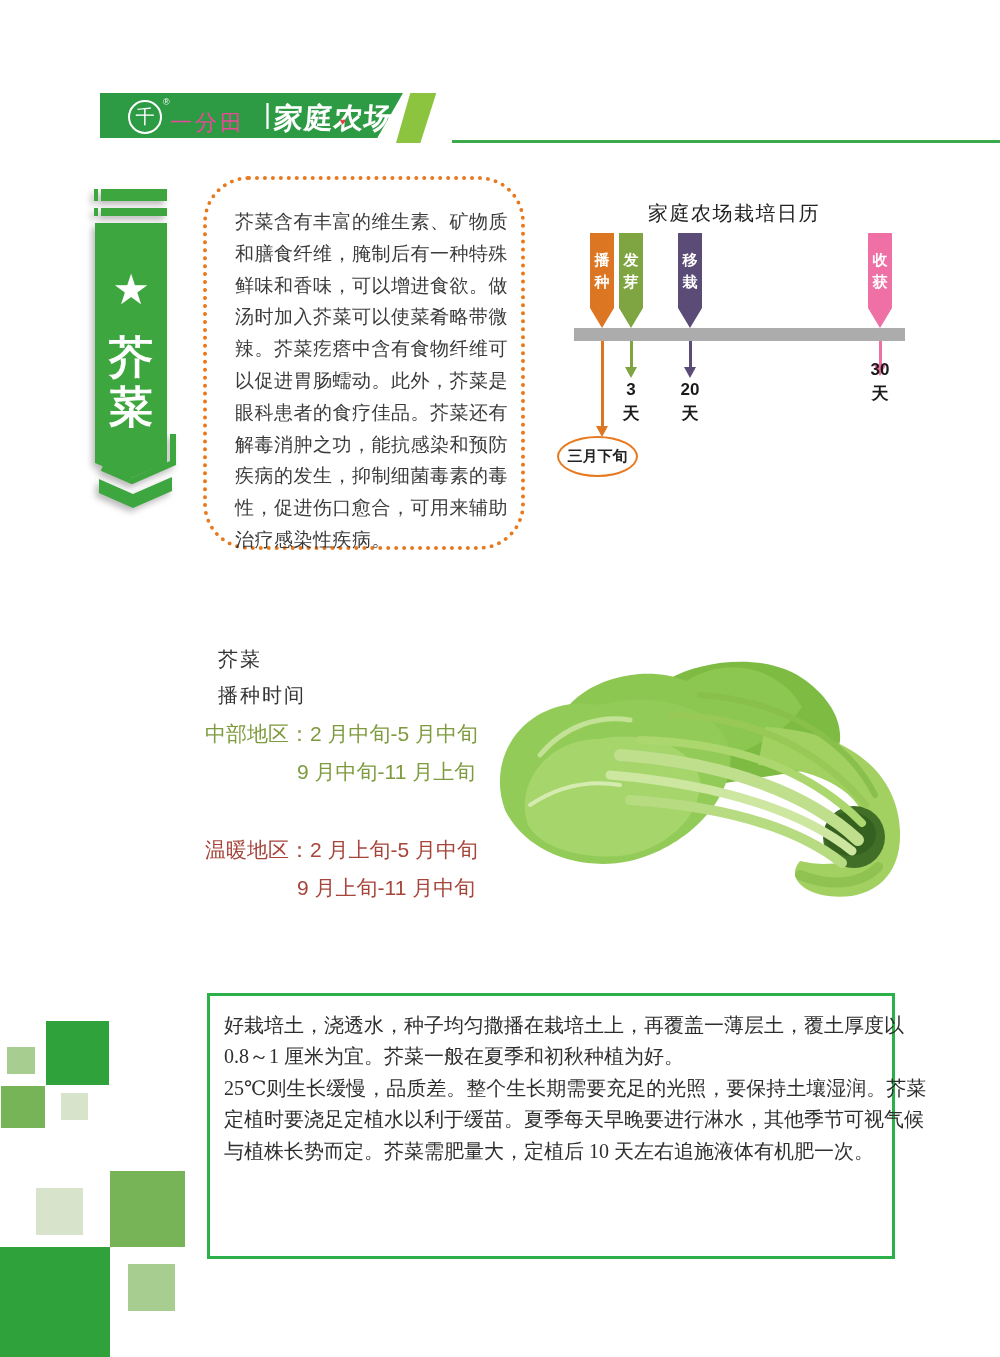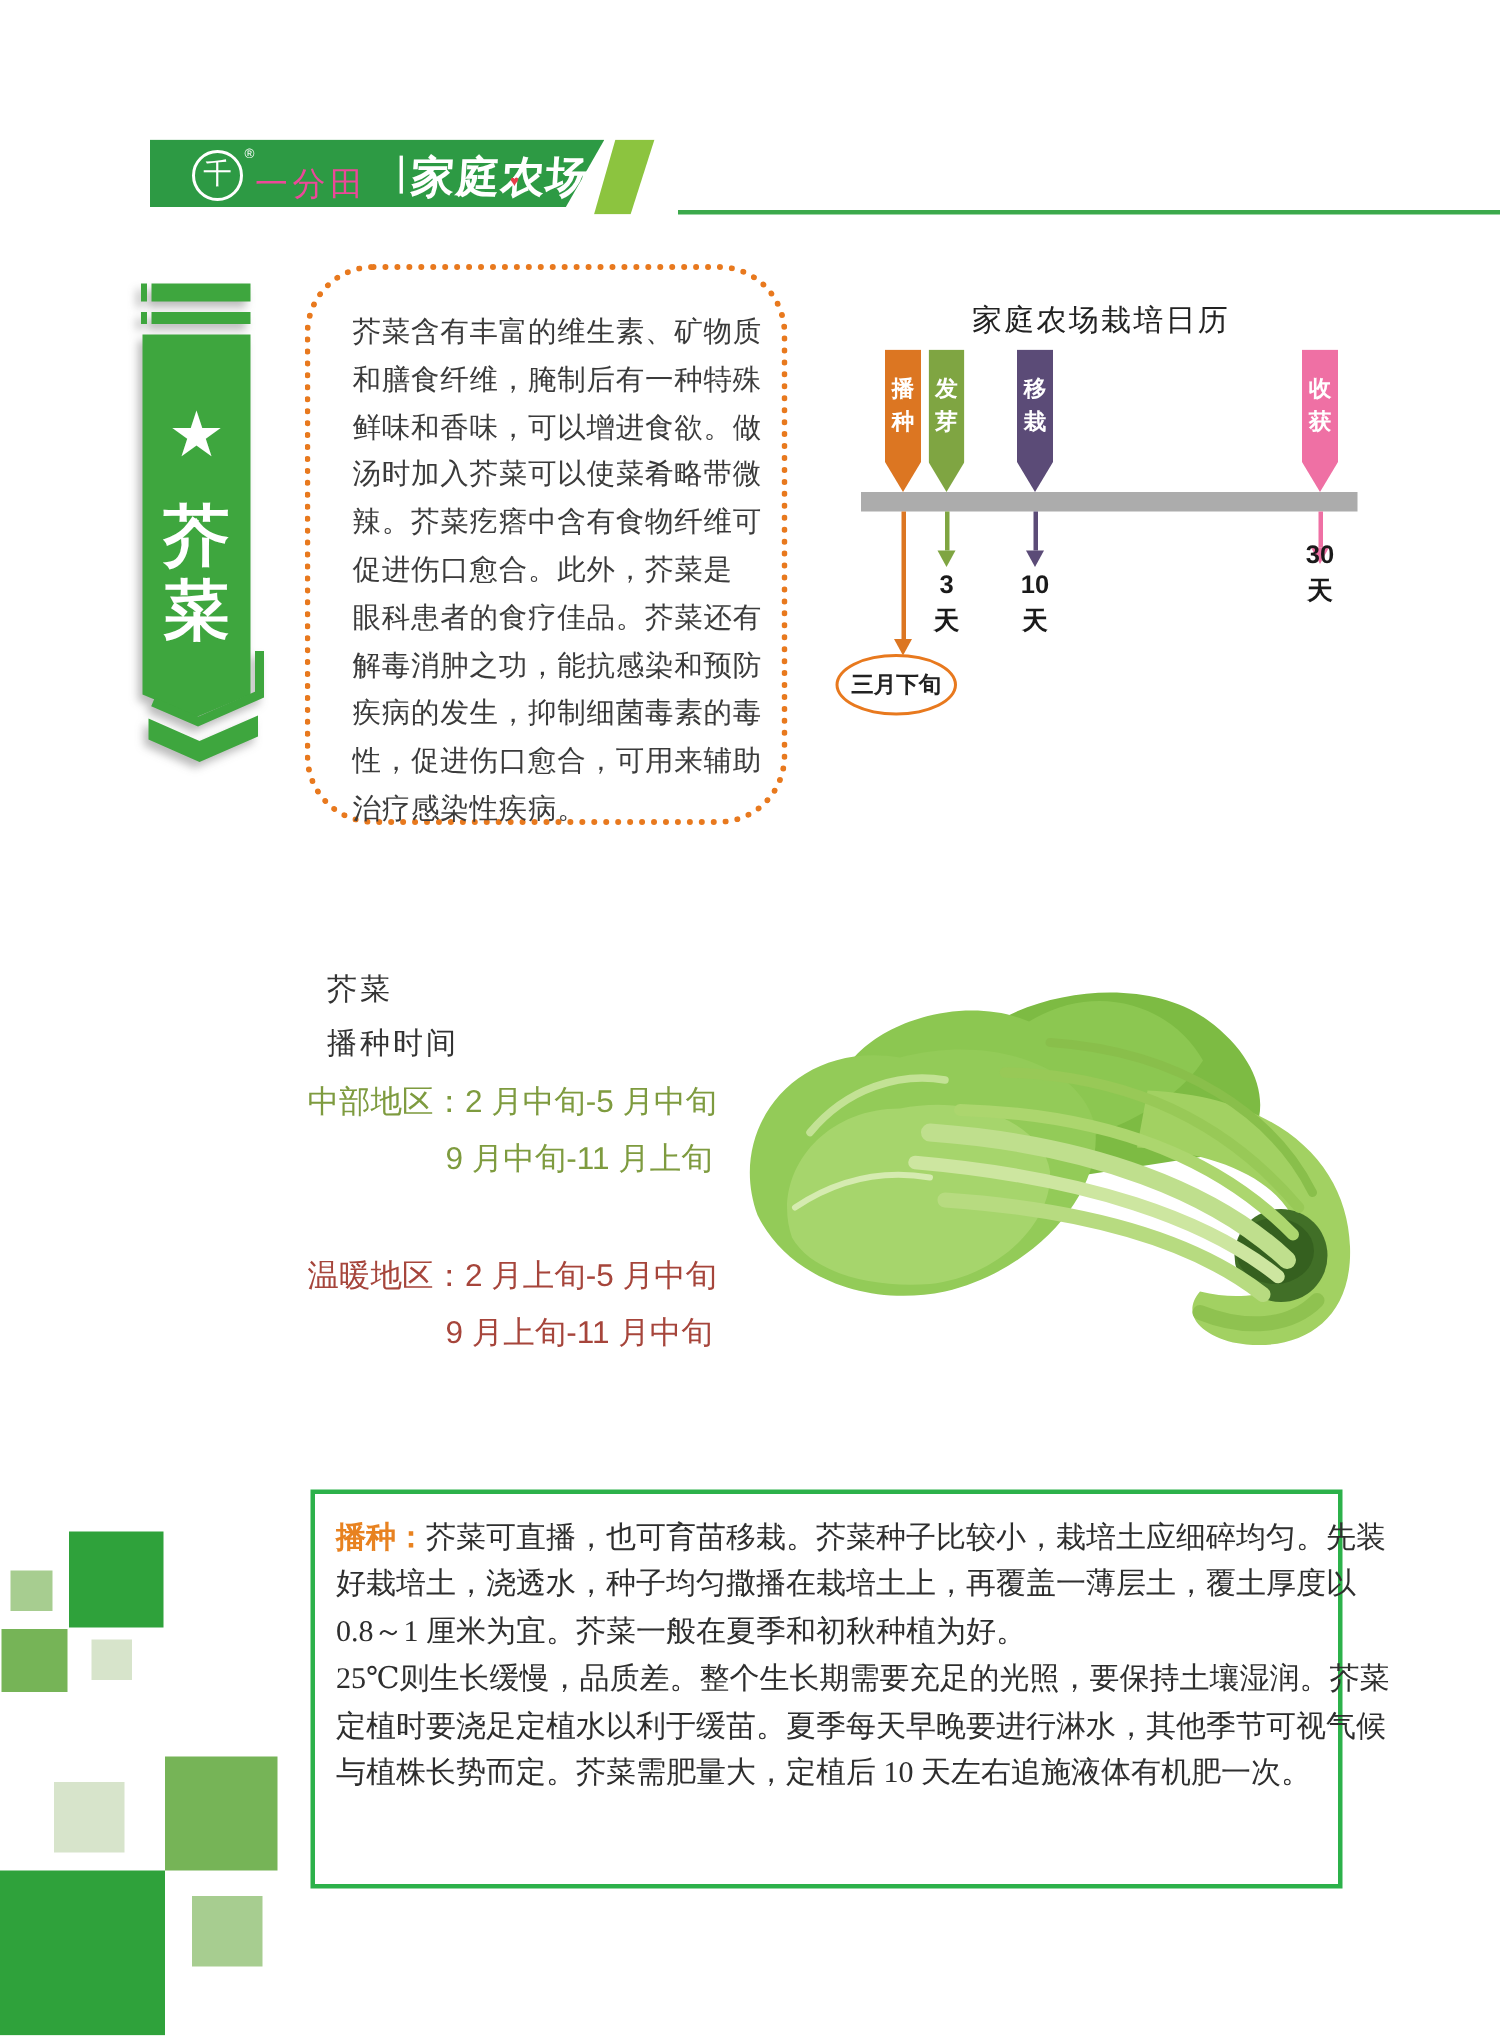--- a/index.html
+++ b/index.html
@@ -107,21 +107,21 @@
       <text x="46" y="240" text-anchor="middle" font-size="44" font-weight="bold" fill="#ffffff" font-family="Liberation Serif,serif">菜</text>
     </svg>
   </div>
 
   <div class="abs intro-box">
     <div class="intro-line">芥菜含有丰富的维生素、矿物质</div>
     <div class="intro-line">和膳食纤维，腌制后有一种特殊</div>
     <div class="intro-line">鲜味和香味，可以增进食欲。做</div>
     <div class="intro-line">汤时加入芥菜可以使菜肴略带微</div>
     <div class="intro-line">辣。芥菜疙瘩中含有食物纤维可</div>
-    <div class="intro-line">促进伤口愈合。此外，芥菜是</div>
+    <div class="intro-line">以促进胃肠蠕动。此外，芥菜是</div>
     <div class="intro-line">眼科患者的食疗佳品。芥菜还有</div>
     <div class="intro-line">解毒消肿之功，能抗感染和预防</div>
     <div class="intro-line">疾病的发生，抑制细菌毒素的毒</div>
     <div class="intro-line">性，促进伤口愈合，可用来辅助</div>
     <div class="intro-line">治疗感染性疾病。</div>
   </div>
 
   <div class="abs cal-title">家庭农场栽培日历</div>
 
   <div class="abs flag f-sow">
@@ -158,21 +158,21 @@
   <div class="abs cal-arrow a-har">
       <div class="shaft"></div>
       <div class="head"></div>
     </div>
 
   <div class="abs day-lab d-ger">
     <div>3</div>
       <div>天</div>
   </div>
   <div class="abs day-lab d-tra">
-    <div>10</div>
+    <div>20</div>
       <div>天</div>
   </div>
   <div class="abs day-lab d-har">
     <div>30</div>
       <div>天</div>
   </div>
 
   <div class="abs cal-note">三月下旬</div>
 
   <div class="abs crop-name">芥菜</div>
@@ -195,23 +195,20 @@
     <path d="M170,105 C275,108 345,140 392,188" stroke="#ACD66E" stroke-width="8" fill="none" stroke-linecap="round"></path>
     <path d="M160,165 C262,172 330,195 372,228" stroke="#B7DB80" stroke-width="10" fill="none" stroke-linecap="round"></path>
     <path d="M200,80 C290,82 352,118 396,170" stroke="#98C957" stroke-width="7" fill="none" stroke-linecap="round"></path>
     <path d="M230,60 C320,66 380,110 405,160" stroke="#89BF4B" stroke-width="6" fill="none" stroke-linecap="round"></path>
     <path d="M330,240 C360,252 390,250 408,232" stroke="#8FC250" stroke-width="10" fill="none" stroke-linecap="round"></path>
     <path d="M70,120 C95,90 130,80 160,85" stroke="#C3E295" stroke-width="5" fill="none" stroke-linecap="round"></path>
     <path d="M60,170 C90,150 120,145 150,150" stroke="#D5EBB0" stroke-width="4" fill="none" stroke-linecap="round"></path>
   </svg>
 
   <div class="abs care-box">
-    <div class="care-line">
-      <span class="care-label">播种：</span><span>芥菜可直播，也可育苗移栽。芥菜种子比较小，栽培土应细碎均匀。先装</span>
-    </div>
     <div class="care-line">好栽培土，浇透水，种子均匀撒播在栽培土上，再覆盖一薄层土，覆土厚度以</div>
     <div class="care-line">0.8～1 厘米为宜。芥菜一般在夏季和初秋种植为好。</div>
     <div class="care-line">25℃则生长缓慢，品质差。整个生长期需要充足的光照，要保持土壤湿润。芥菜</div>
     <div class="care-line">定植时要浇足定植水以利于缓苗。夏季每天早晚要进行淋水，其他季节可视气候</div>
     <div class="care-line">与植株长势而定。芥菜需肥量大，定植后 10 天左右追施液体有机肥一次。</div>
   </div>
 
   <div class="sq sq-dark" style="left:46px;top:1021px;width:63px;height:64px;"></div>
   <div class="sq sq-light" style="left:7px;top:1047px;width:28px;height:27px;"></div>
   <div class="sq sq-mid" style="left:1px;top:1086px;width:44px;height:42px;"></div>

